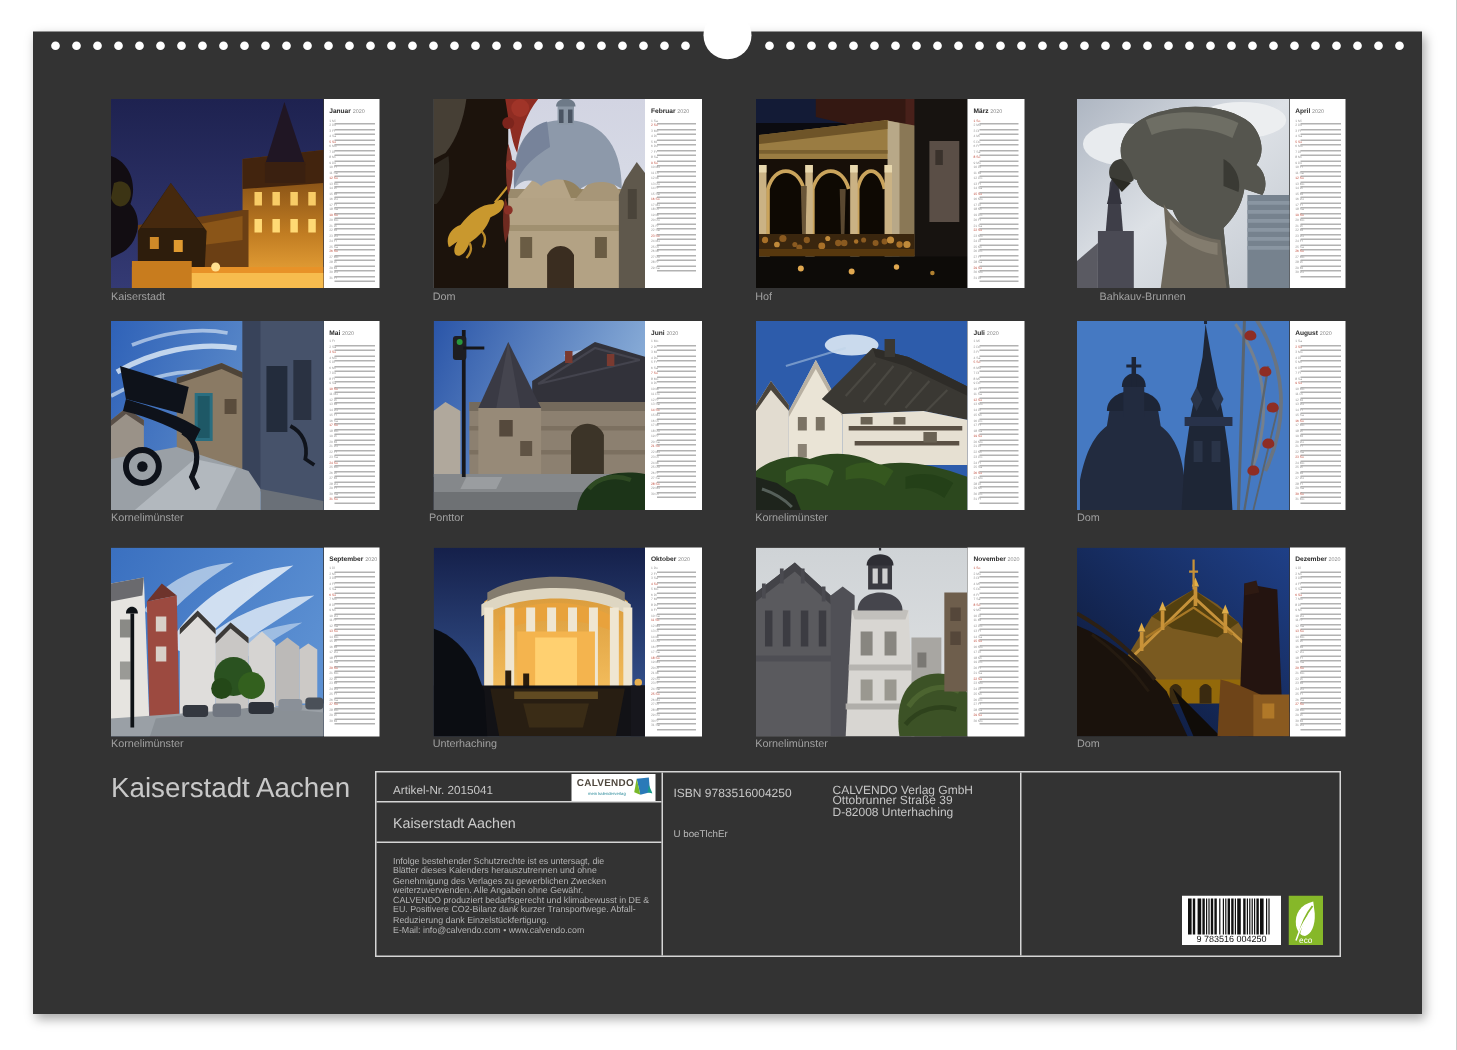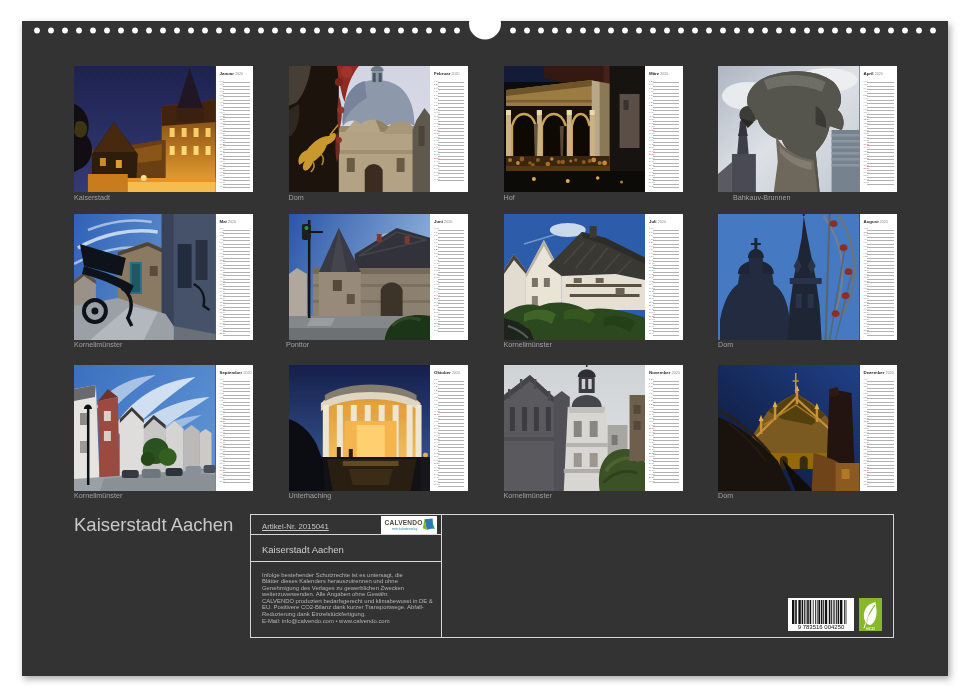--- a/index.html
+++ b/index.html
@@ -18,21 +18,21 @@
 .dnum { position:absolute; left:-3.5px; bottom:-0.5px; font-size:2.2px; line-height:2.6px;
   white-space:nowrap; transform-origin:left bottom; }
 .cap { position:absolute; font-size:7.2px; color:#a0a0a0; white-space:nowrap; }
 .btitle { position:absolute; left:74px; top:514px; font-size:18.5px; color:#c8c8c8; }
 .ibox { position:absolute; left:250px; top:513.5px; width:643.5px; height:124.5px;
   border:1.5px solid #d6d6d6; display:flex; }
 .colA { width:191px; border-right:1.5px solid #d6d6d6; position:relative; }
 .colB { width:239px; border-right:1.5px solid #d6d6d6; position:relative; }
 .colC { flex:1; position:relative; }
 .arow1 { height:20.5px; border-bottom:1.5px solid #d6d6d6; position:relative; }
-.artnr { position:absolute; left:11px; top:7.5px; font-size:7.8px; color:#c6c6c6;text-decoration:underline; }
+.artnr { position:absolute; left:11px; top:7.5px; font-size:7.8px; color:#c6c6c6; }
 .arow2 { height:27px; border-bottom:1.5px solid #d6d6d6; position:relative; }
 .ktitle { position:absolute; left:11px; top:8.5px; font-size:9.5px; color:#cdcdcd; }
 .legal { position:absolute; left:11px; top:57px; font-size:5.9px; line-height:6.6px;
   color:#b4b4b4; width:182px; }
 .clogo { position:absolute; right:4px; top:1.5px; width:56px; height:18px;
   background:#fff; overflow:hidden; }
 .clname { position:absolute; left:3.5px; top:3px; font-size:6.6px; font-weight:bold;
   color:#50483e; letter-spacing:0.2px; }
 .cltag { position:absolute; left:11px; top:11px; font-size:2.8px; color:#2a8a9a; }
 .clmark { position:absolute; right:2.5px; top:2px; }
@@ -1739,20 +1739,25 @@
             <polygon points="3,1 6,14 1,12" fill="#7ab829"></polygon>
             <polygon points="13,6 16,13 12,12" fill="#1a9a8a"></polygon>
           </svg>
         </div>
       </div>
     <div class="arow2">
         <span class="ktitle">Kaiserstadt Aachen</span>
       </div>
     <div class="legal">Infolge bestehender Schutzrechte ist es untersagt, die<br>Blätter dieses Kalenders herauszutrennen und ohne<br>Genehmigung des Verlages zu gewerblichen Zwecken<br>weiterzuverwenden. Alle Angaben ohne Gewähr.<br>CALVENDO produziert bedarfsgerecht und klimabewusst in DE &amp;<br>EU. Positivere CO2-Bilanz dank kurzer Transportwege. Abfall-<br>Reduzierung dank Einzelstückfertigung.<br>E-Mail: info@calvendo.com • www.calvendo.com</div>
   </div>
+  <div class="colB">
+    <span class="isbn">ISBN 9783516004250</span>
+    <span class="fotog">U boeTlchEr</span>
+    <div class="addr">CALVENDO Verlag GmbH<br>Ottobrunner Straße 39<br>D-82008 Unterhaching</div>
+  </div>
   <div class="colC">
     <span class="bcwrap"><svg width="66" height="33" viewBox="0 0 66 33">
           <rect width="66" height="33" fill="#fff"></rect>
           <rect x="4.0" y="2" width="2.4" height="24" fill="#111"></rect>
           <rect x="7.2" y="2" width="1.6" height="24" fill="#111"></rect>
           <rect x="10.4" y="2" width="2.4" height="24" fill="#111"></rect>
           <rect x="13.6" y="2" width="1.6" height="24" fill="#111"></rect>
           <rect x="16.0" y="2" width="0.8" height="24" fill="#111"></rect>
           <rect x="17.6" y="2" width="0.8" height="24" fill="#111"></rect>
           <rect x="19.2" y="2" width="1.6" height="24" fill="#111"></rect>

